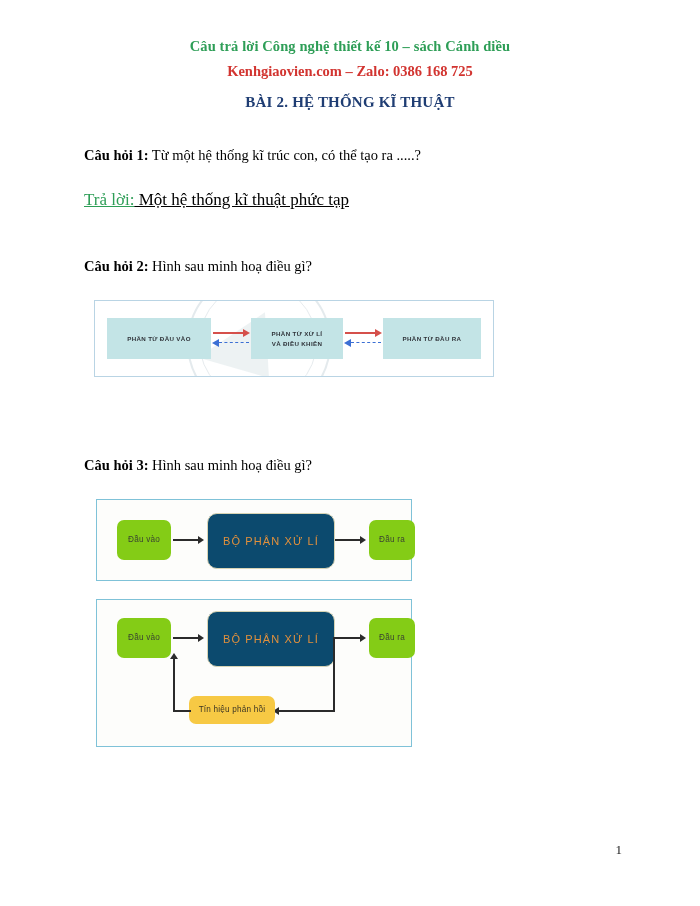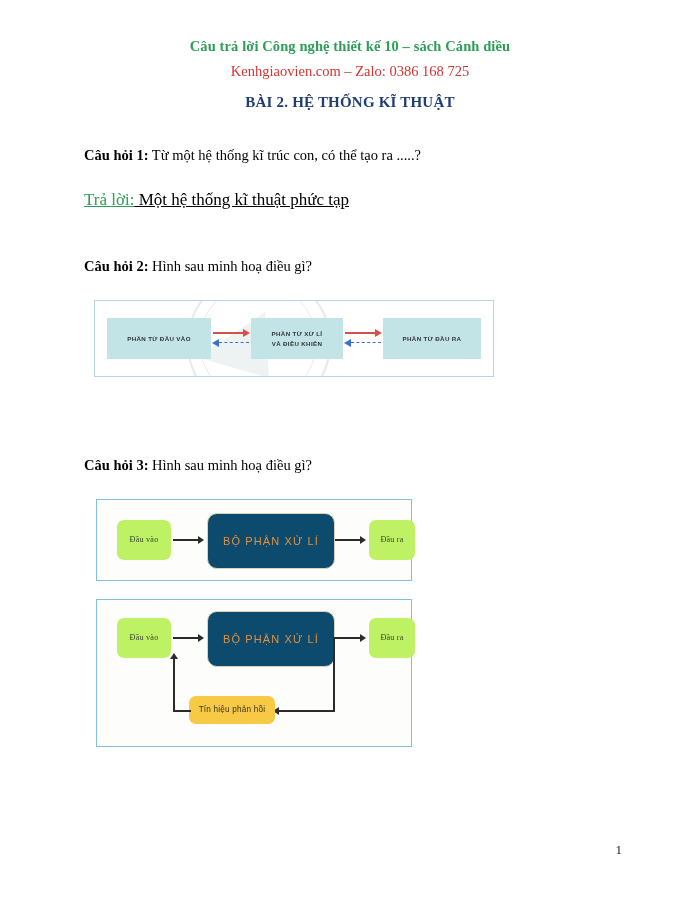--- a/index.html
+++ b/index.html
@@ -32,21 +32,21 @@
   .header-line1 {
     color: #2e9e57;
     font-size: 14.5px;
     font-weight: 700;
     letter-spacing: .1px;
     line-height: 1.5;
   }
   .header-line2 {
     color: #d23430;
     font-size: 14.5px;
-    font-weight: 400;
+    font-weight: 700;
     line-height: 1.55;
     margin-top: 2px;
   }
   .header-title {
     color: #1f3d73;
     font-size: 15px;
     font-weight: 700;
     margin-top: 12px;
     letter-spacing: .2px;
   }
@@ -210,26 +210,26 @@
     margin-left: 96px;
     margin-top: 18px;
     border: 1.4px solid #7fc2d8;
     background: #fdfdfb;
     box-sizing: border-box;
     position: relative;
   }
 
   .gbox {
     position: absolute;
-    background: #bef264;
+    background: #84cc16;
     border-radius: 7px;
     display: flex;
     align-items: center;
     justify-content: center;
-    font-family: Liberation Serif, serif;
+    font-family: Liberation Sans, sans-serif;
     font-size: 8.2px;
     color: #3b4431;
     letter-spacing: .2px;
   }
   .pbox {
     position: absolute;
     background: #0c4a6e;
     border: 1.2px solid #d8d4b4;
     border-radius: 10px;
     display: flex;

